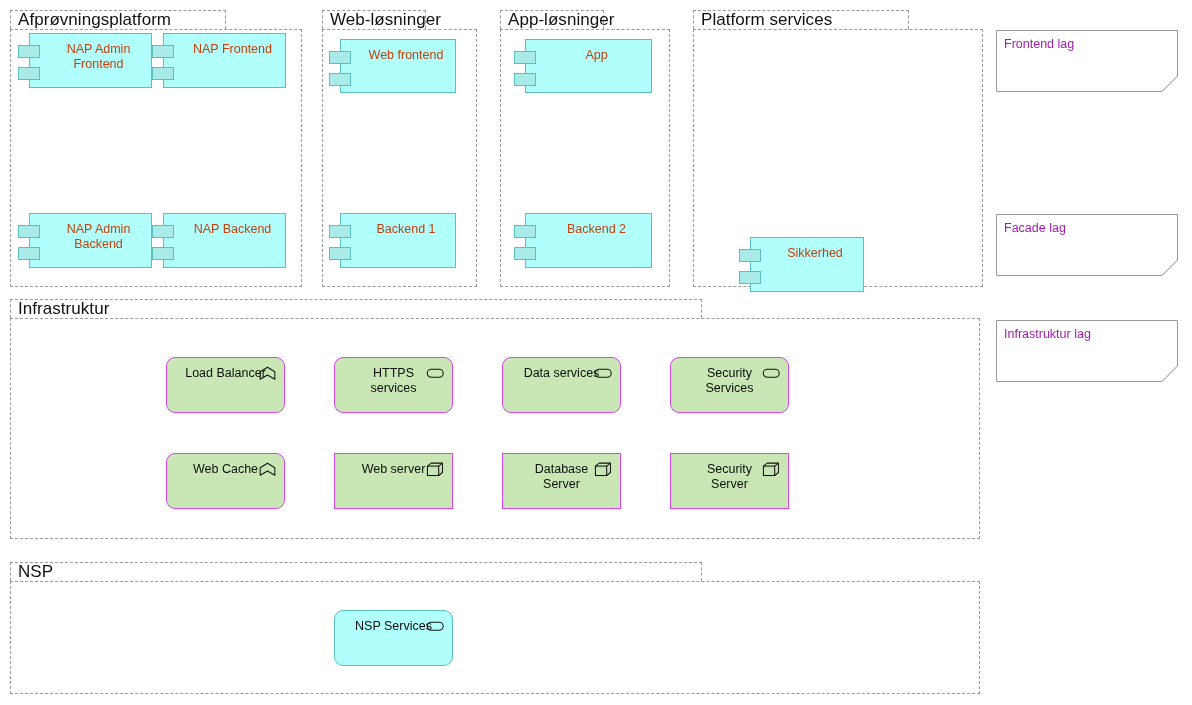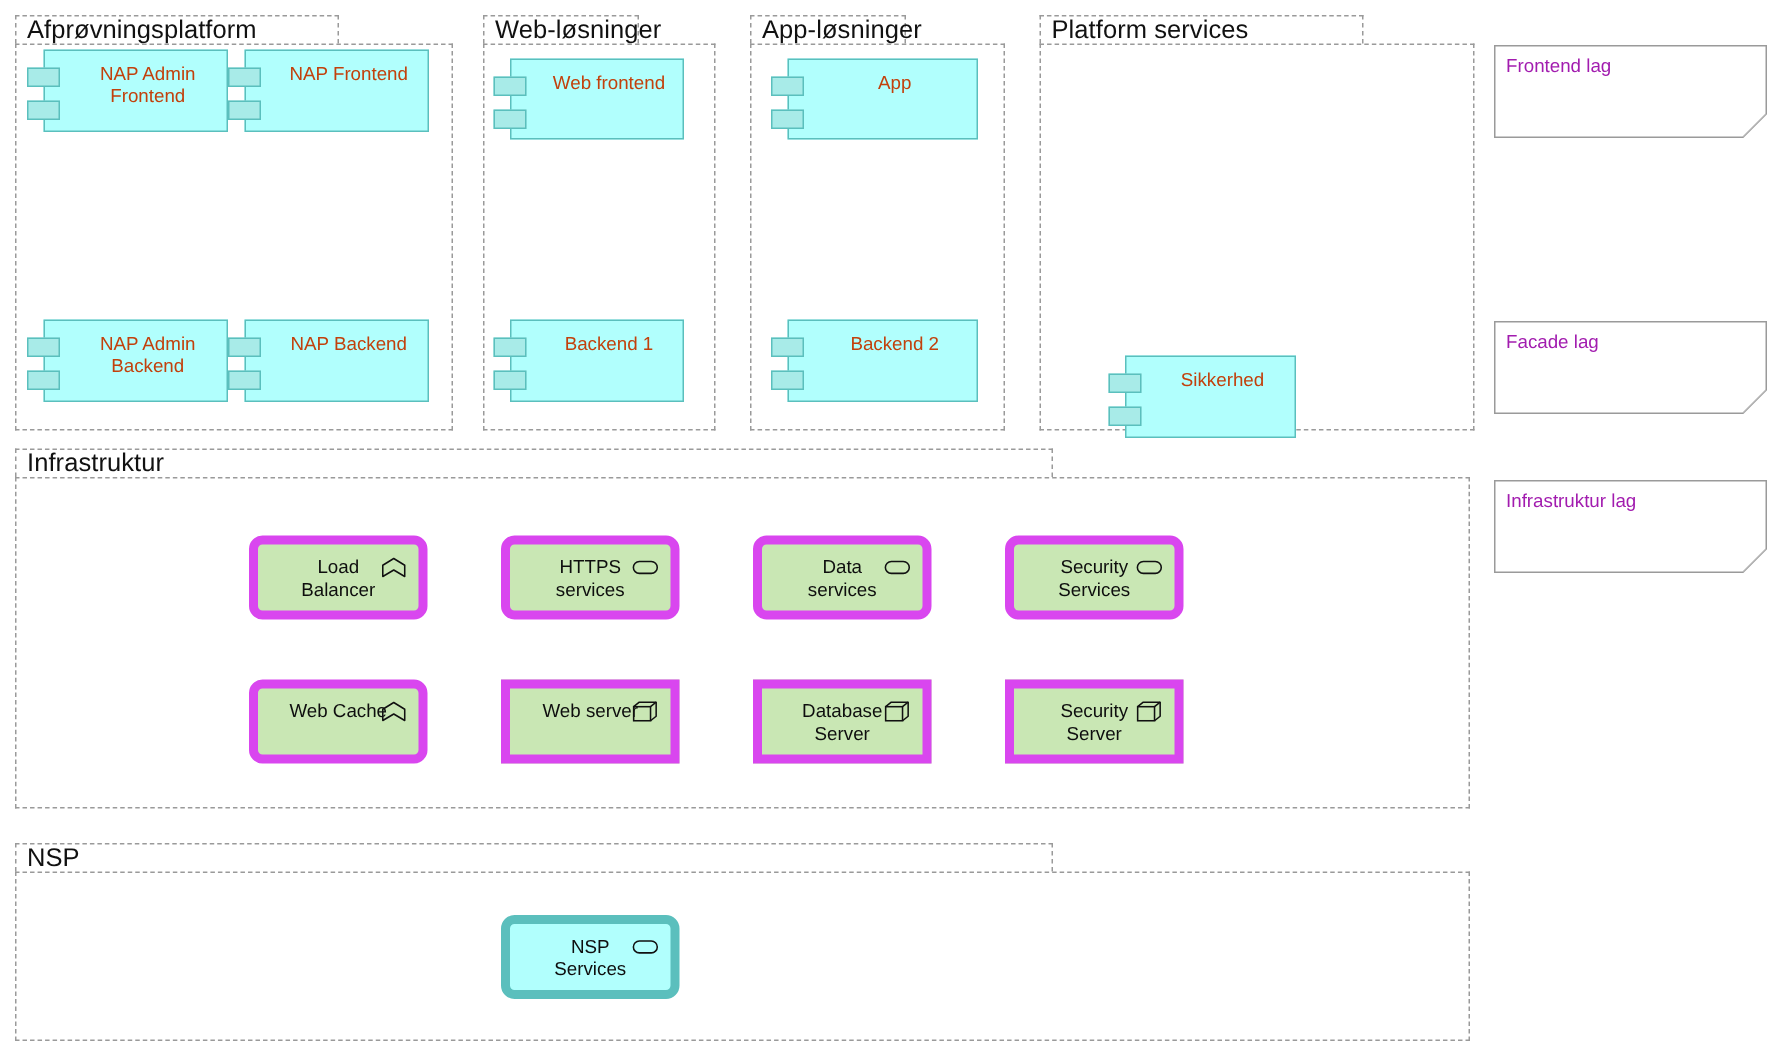--- a/index.html
+++ b/index.html
@@ -77,21 +77,21 @@
     border: 1px solid #5bbfbd;
     box-sizing: border-box;
   }
   .component .lug.top { top: 11px; }
   .component .lug.bot { top: 33px; }
 
   
   .elem {
     position: absolute;
     box-sizing: border-box;
-    border: 6px solid #d946ef;
+    border: 1px solid #d946ef;
     background: #c9e7b4;
     font-size: 12.5px;
     color: #0e0e0e;
     line-height: 15px;
     text-align: center;
     display: flex;
     align-items: flex-start;
     justify-content: center;
     padding-top: 8px;
     padding-left: 16px;

